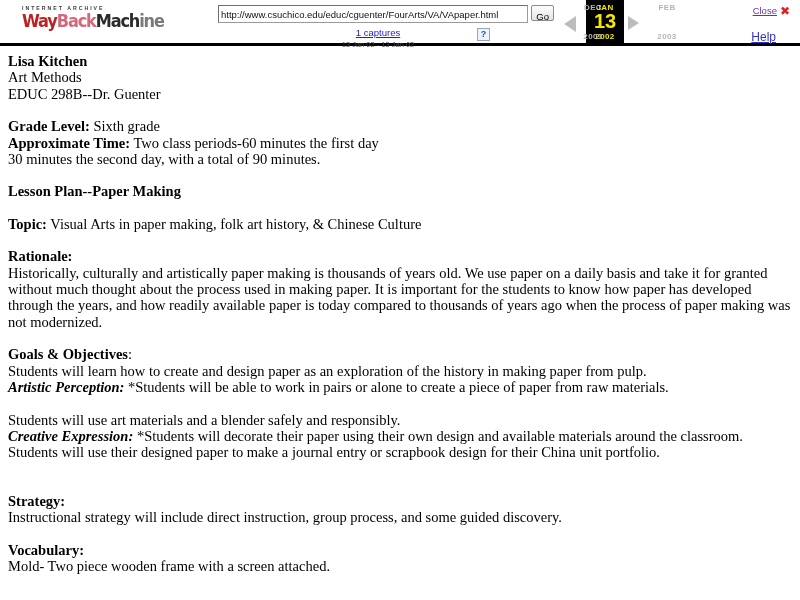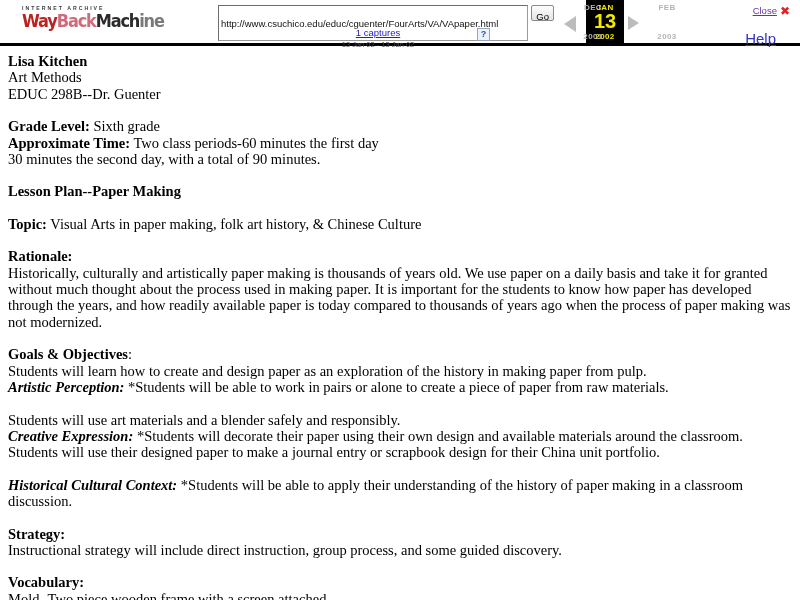--- a/index.html
+++ b/index.html
@@ -70,21 +70,21 @@
   .wm-urlinput {
     width: 310px;
     height: 16px;
     border: 1px solid #9a9a9a;
     border-top-color: #6e6e6e;
     border-left-color: #6e6e6e;
     background: #ffffff;
     font-family: "Liberation Sans", "DejaVu Sans", sans-serif;
     font-size: 9.5px;
     color: #111111;
-    padding: 17px 2px;
+    padding: 8px 2px;
     line-height: 14px;
     vertical-align: top;
   }
   .wm-go {
     position: absolute;
     right: 0;
     top: 0;
     height: 16px;
     min-width: 22px;
     border: 1px solid #8a8a8a;
@@ -239,21 +239,21 @@
     font-size: 12px;
     margin-left: 3px;
     vertical-align: -1px;
     cursor: pointer;
   }
   .wm-help {
     position: absolute;
     right: 24px;
     top: 30px;
     font-family: "Liberation Sans", "DejaVu Sans", sans-serif;
-    font-size: 15px;
+    font-size: 12px;
     color: #3333bb;
     text-decoration: underline;
     cursor: pointer;
   }
 
   
   #page-content {
     padding: 7px 8px 0 8px;
     font-family: "Liberation Serif", "DejaVu Serif", serif;
     font-size: 14.5px;
@@ -351,21 +351,20 @@
   <div class="para">Students will learn how to create and design paper as an exploration of the history in making paper from pulp.</div>
   <div class="para"><span class="bi">Artistic Perception:</span><span> *Students will be able to work in pairs or alone to create a piece of paper from raw materials.</span></div>
 
   <div class="gap"></div>
 
   <div class="para">Students will use art materials and a blender safely and responsibly.</div>
   <div class="para"><span class="bi">Creative Expression:</span><span> *Students will decorate their paper using their own design and available materials around the classroom. Students will use their designed paper to make a journal entry or scrapbook design for their China unit portfolio.</span></div>
 
   <div class="gap"></div>
 
-  <div class="para"><span class="bi">Historical Cultural Context:</span><span> *Students will be able to apply their understanding of the history of paper making in a classroom discussion.</span></div>
 
   <div class="gap"></div>
 
   <div class="blk b">Strategy:</div>
   <div class="para">Instructional strategy will include direct instruction, group process, and some guided discovery.</div>
 
   <div class="gap"></div>
 
   <div class="blk b">Vocabulary:</div>
   <div class="para">Mold- Two piece wooden frame with a screen attached.</div>

